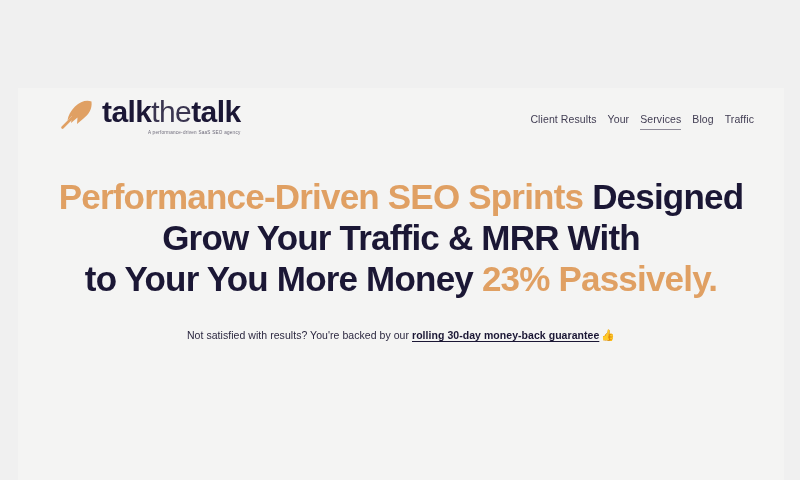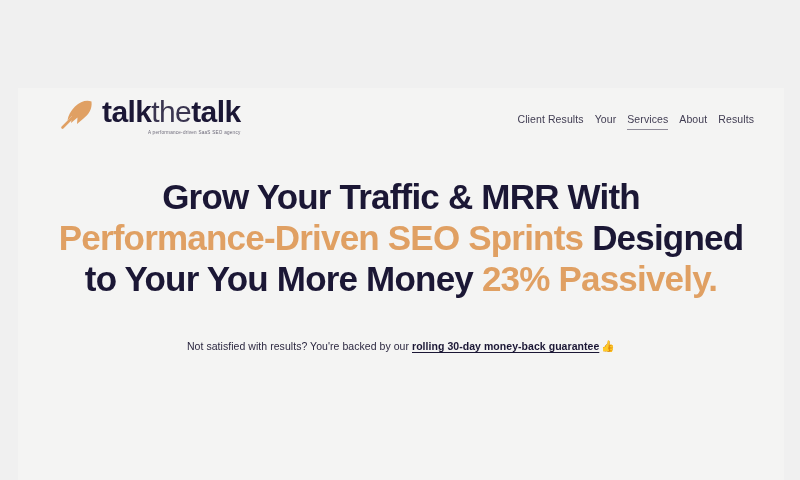--- a/index.html
+++ b/index.html
@@ -120,21 +120,21 @@
     font-weight: 700;
     font-size: 35px;
     line-height: 41px;
     letter-spacing: -0.8px;
     color: #1b1735;
   }
   .hl-line { display: block; white-space: nowrap; }
   .hl-accent { color: #e0a063; }
 
   .hero-sub {
-    margin: 11px;
+    margin: 0;
     padding-top: 28px;
     font-size: 10.5px;
     line-height: 16px;
     color: #2c2840;
     letter-spacing: 0.05px;
     white-space: nowrap;
   }
   .guarantee-link {
     font-weight: 700;
     color: #1b1735;
@@ -166,31 +166,31 @@
         <span class="brand-text">
           <span class="wordmark"><span class="wm-bold">talk</span><span class="wm-light">the</span><span class="wm-bold">talk</span></span>
           <span class="brand-tagline">A performance-driven SaaS SEO agency</span>
         </span>
       </div>
 
       <nav class="site-nav">
         <a class="nav-link">Client Results</a>
         <a class="nav-link">Your</a>
         <a class="nav-link is-active">Services</a>
-        <a class="nav-link">About</a>
-        <a class="nav-link">Results</a>
+        <a class="nav-link">Blog</a>
+        <a class="nav-link">Traffic</a>
       </nav>
 
     </header>
 
     <section class="hero">
 
       <h1 class="hero-headline">
+        <span class="hl-line"><span class="hl-accent">Performance-Driven SEO Sprints</span><span> Designed</span></span>
         <span class="hl-line"><span>Grow Your Traffic &amp; MRR With</span></span>
-        <span class="hl-line"><span class="hl-accent">Performance-Driven SEO Sprints</span><span> Designed</span></span>
         <span class="hl-line"><span>to Your You More Money </span><span class="hl-accent">23% Passively.</span></span>
       </h1>
 
       <p class="hero-sub"><span>Not satisfied with results? You're backed by our </span><a class="guarantee-link">rolling 30-day money-back guarantee</a><span class="thumbs">👍</span></p>
 
     </section>
 
   </div>
 </div>
 

